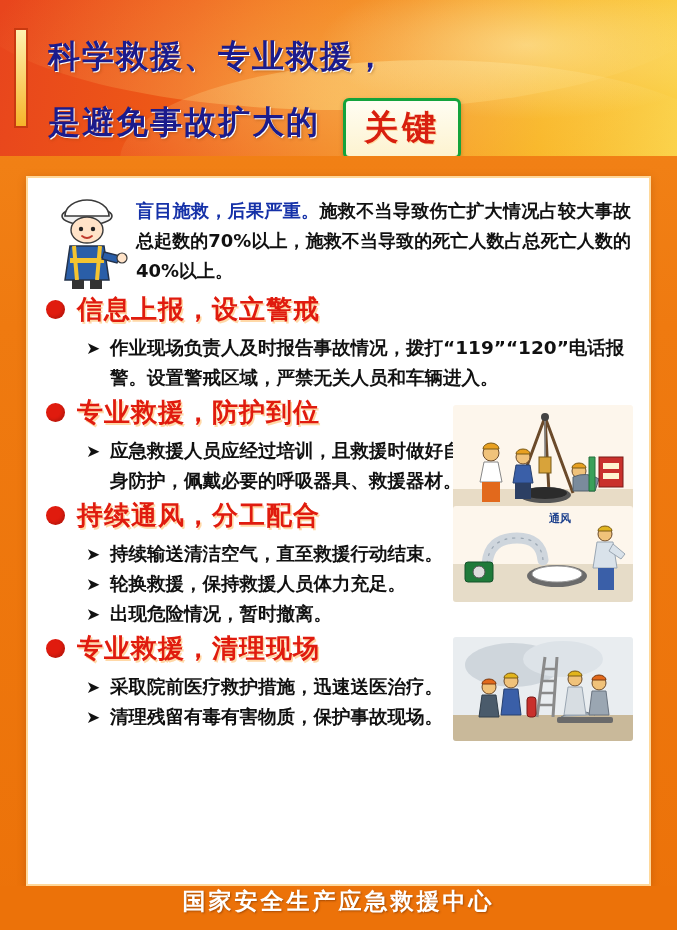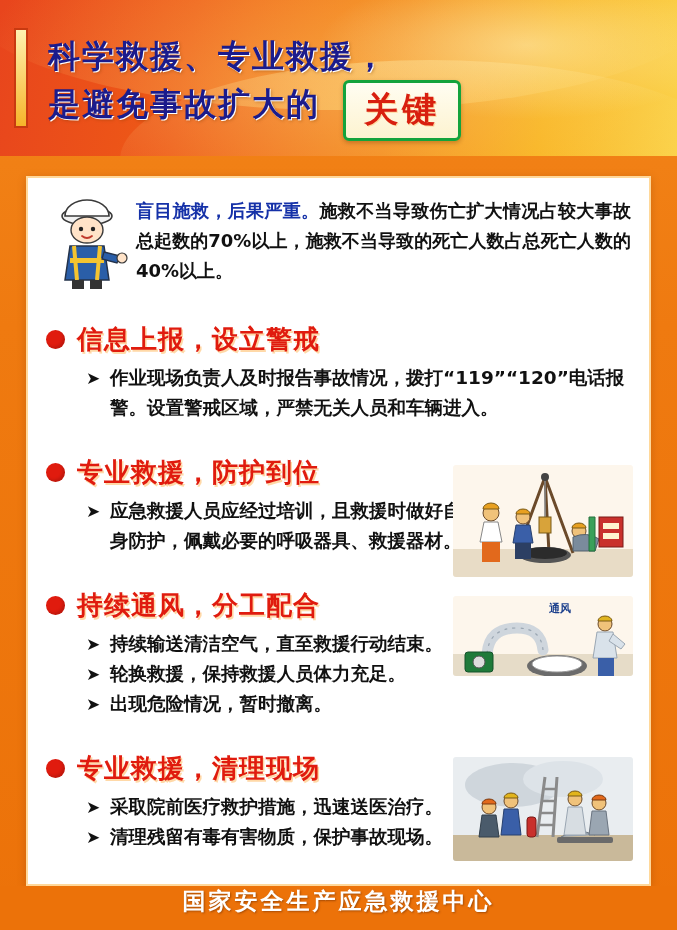--- a/index.html
+++ b/index.html
@@ -57,20 +57,21 @@
   .hdr-line2 { position: relative; }
   .keyword-box {
     display: inline-block;
     vertical-align: -6px;
     margin-left: 10px;
     padding: 2px 18px 4px 18px;
     border: 3px solid #14a33c;
     border-radius: 6px;
     background: linear-gradient(180deg,#fffdf2,#fdf3d0);
     box-shadow: 0 2px 4px rgba(90,40,0,.3);
+    margin-top: 18px;
   }
   .keyword-box .kw {
     font-family: "DejaVu Serif", serif;
     font-weight: bold;
     font-size: 34px;
     color: #d81f0f;
     letter-spacing: 4px;
     text-shadow: 1px 1px 0 #ffd9a0;
   }
 
@@ -93,21 +94,21 @@
     font-weight: bold;
     font-size: 18px;
     line-height: 30px;
     color: #111;
     text-align: justify;
     padding-top: 2px;
   }
   .intro-text .blue { color: #1531a8; }
 
   
-  .section { margin-top: 32px; position: relative; }
+  .section { margin-top: 2px; position: relative; }
   .sec-head {
     display: flex; align-items: center; gap: 12px;
   }
   .bullet-dot {
     width: 19px; height: 19px; border-radius: 50%;
     background: #e01b0e; flex: 0 0 19px;
     box-shadow: inset -2px -2px 3px rgba(0,0,0,.15);
   }
   .sec-title {
     font-family: "DejaVu Serif", serif;
@@ -130,21 +131,21 @@
   .item-text { flex: 1; }
   .narrow { max-width: 360px; }
 
   
   .illus {
     position: absolute;
     border-radius: 3px;
     overflow: hidden;
   }
   .illus-rescue { right: -2px; top: 10px; width: 180px; height: 112px; }
-  .illus-vent   { right: -2px; top: 8px;  width: 180px; height: 80px; }
+  .illus-vent   { right: -2px; top: 8px;  width: 180px; height: 96px; }
   .illus-med    { right: -2px; top: 6px;  width: 180px; height: 104px; }
 
   
   .footer {
     position: absolute;
     left: 0; bottom: 0; width: 100%;
     height: 44px;
     display: flex; align-items: flex-start; justify-content: center;
     background: #ec7209;
   }

